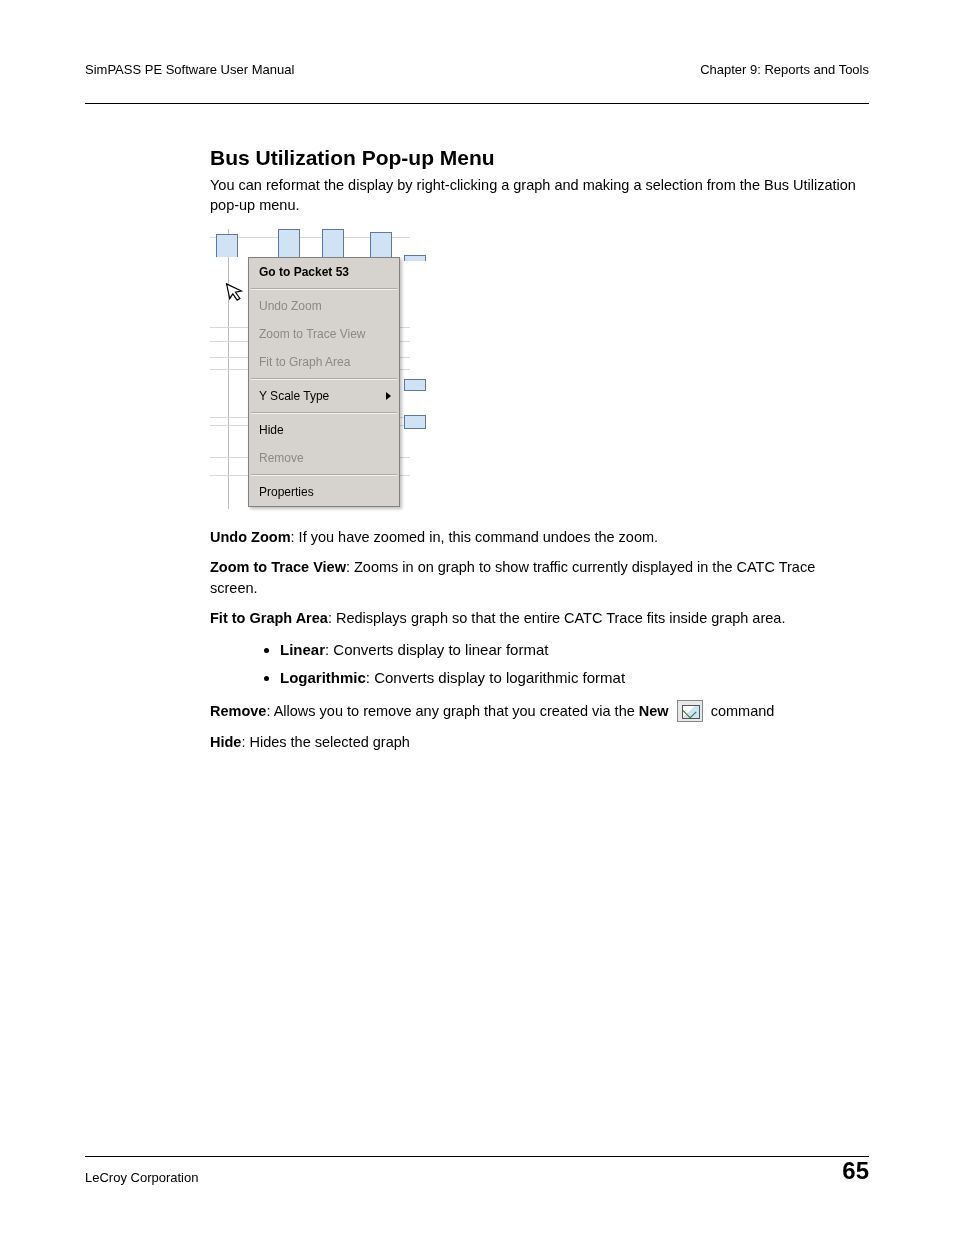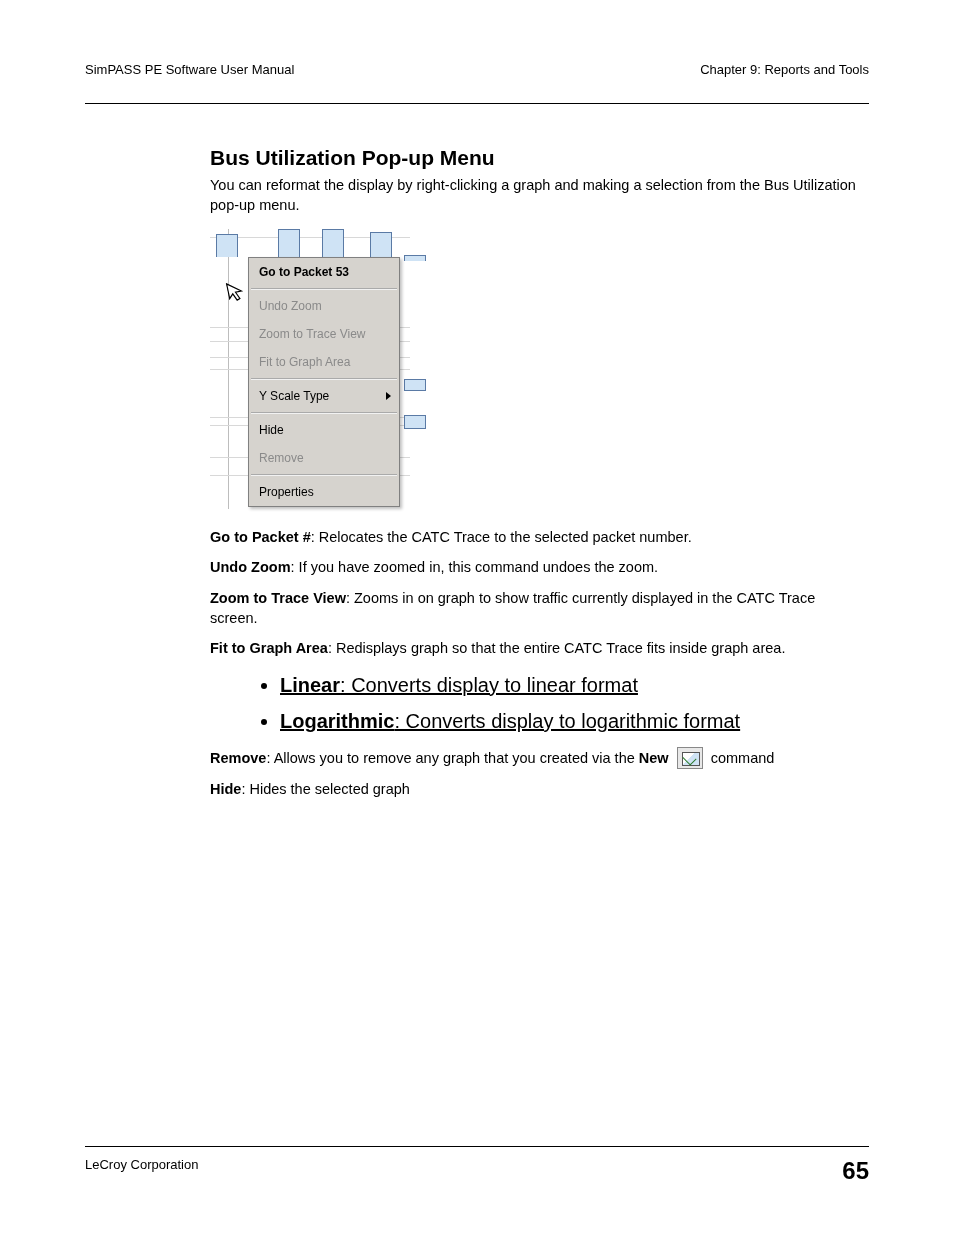--- a/index.html
+++ b/index.html
@@ -121,23 +121,22 @@
   }
   .def-list p {
     font-size: 14.5px;
     margin: 0 0 10px 0;
     line-height: 1.4;
   }
   .def-list b { font-weight: bold; }
   ul.bullets {
     margin: 4px 0 10px 0;
     padding-left: 70px;
-    font-size: 20px;
+    font-size: 15px;
     line-height: 1.6;
-    text-decoration: underline;
   }
   ul.bullets li { margin-bottom: 4px; }
   .inline-icon {
     display: inline-block;
     width: 26px; height: 22px;
     vertical-align: -6px;
     background: #e8e8e8;
     border: 1px solid #888;
     position: relative;
     margin: 0 4px;
@@ -157,24 +156,24 @@
     width: 10px; height: 8px;
     border-left: 1.5px solid #2a7a2a;
     border-bottom: 1.5px solid #2a7a2a;
     transform: rotate(45deg) scaleX(-1);
   }
   .footer {
     position: absolute;
     left: 85px; right: 85px;
     bottom: 50px;
     border-top: 1.5px solid #000;
-    padding-top: 10px;
+    padding-top: 0;
     display: flex;
     justify-content: space-between;
-    align-items: flex-start;
+    align-items: flex-end;
   }
   .footer-left { font-size: 13px; }
   .page-number { font-size: 24px; font-weight: bold; }
 </style>
 </head>
 <body>
 
 <div class="page">
   <div class="header-row">
     <span>SimPASS PE Software User Manual</span>
@@ -229,23 +228,20 @@
         <div class="menu-sep"></div>
         <div class="menu-item">Hide</div>
         <div class="menu-item disabled">Remove</div>
         <div class="menu-sep"></div>
         <div class="menu-item">Properties</div>
       </div>
     </div>
 
     <div class="def-list">
       <p>
-        <b>Go to Packet #</b><span>: Relocates the CATC Trace to the selected packet number.</span>
-      </p>
-      <p>
         <b>Undo Zoom</b><span>: If you have zoomed in, this command undoes the zoom.</span>
       </p>
       <p>
         <b>Zoom to Trace View</b><span>: Zooms in on graph to show traffic currently displayed in the CATC Trace screen.</span>
       </p>
       <p>
         <b>Fit to Graph Area</b><span>: Redisplays graph so that the entire CATC Trace fits inside graph area.</span>
       </p>
       <ul class="bullets">
         <li>

